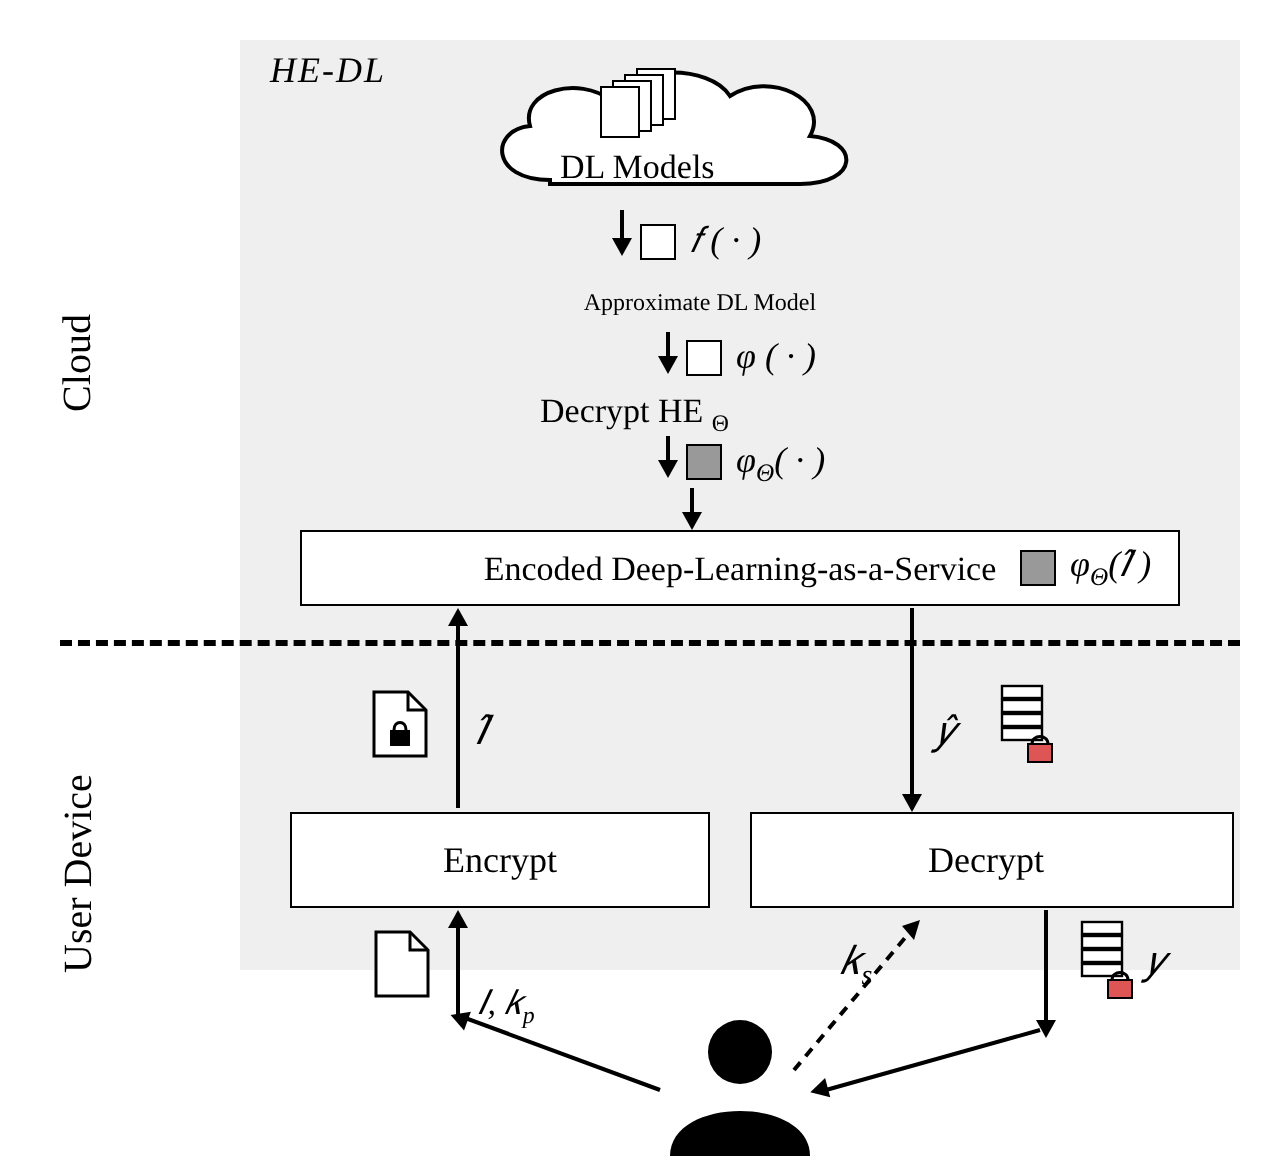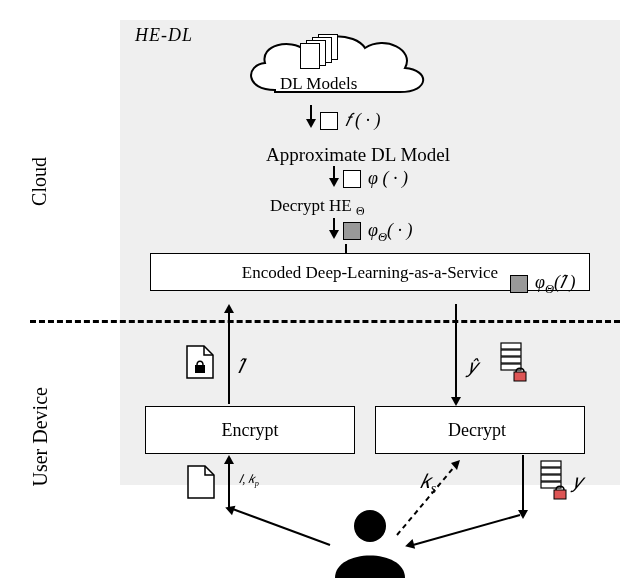--- a/index.html
+++ b/index.html
@@ -113,55 +113,55 @@
 .smallbox.shaded { background: #999; }
 .f-label {
   position: absolute;
   font-style: italic;
   font-size: 18px;
 }
 .approx-label {
   position: absolute;
   left: 250px;
   top: 144px;
-  font-size: 19px;
+  font-size: 12px;
   width: 200px;
-  text-align: right;
+  text-align: center;
 }
 .encoding-label {
   position: absolute;
   left: 270px;
   top: 196px;
   font-size: 17px;
 }
 .edlaas-box {
   position: absolute;
   left: 150px;
-  top: 253px;
+  top: 265px;
   width: 440px;
   height: 38px;
   border: 1.5px solid #000;
   background: #fff;
   text-align: center;
   line-height: 38px;
   font-size: 17px;
 }
 .enc-box, .dec-box {
   position: absolute;
   top: 406px;
   height: 48px;
   border: 1.5px solid #000;
   background: #fff;
   font-size: 18px;
   display: flex;
   align-items: center;
   justify-content: center;
 }
 .enc-box { left: 145px; width: 210px; }
-.dec-box { left: 375px; width: 210px; }
+.dec-box { left: 375px; width: 242px; }
 .doc-icon {
   position: absolute;
   width: 24px;
   height: 30px;
 }
 .bars-icon {
   position: absolute;
   width: 18px;
   height: 30px;
 }
@@ -266,21 +266,21 @@
     <span style="margin-right:0;">Encrypt</span>
   </div>
   <div class="dec-box">
     <span style="margin-right:6px;">Decrypt</span>
   </div>
 
   <svg class="doc-icon" style="left:187px; top:465px; width:28px; height:34px;" viewBox="0 0 28 34">
     <path d="M 1 1 L 18 1 L 27 10 L 27 33 L 1 33 Z" fill="#fff" stroke="#000" stroke-width="1.5"></path>
     <path d="M 18 1 L 18 10 L 27 10" fill="none" stroke="#000" stroke-width="1.5"></path>
   </svg>
-  <div class="f-label" style="left:239px; top:472px; font-size:12px;">
+  <div class="f-label" style="left:239px; top:492px; font-size:17px;">
     <span>𝐼, 𝑘</span><span class="sub">p</span>
   </div>
 
   <div class="arrow-seg" style="left:228px; top:462px; height:48px;"></div>
   <div class="arrowhead-up" style="left:224px; top:455px;"></div>
 
   <div class="arrow-seg" style="left:522px; top:455px; height:57px;"></div>
   <div class="arrowhead-down" style="left:518px; top:510px;"></div>
 
   <svg class="bars-icon" style="left:540px; top:460px; width:22px; height:36px;" viewBox="0 0 22 36">

